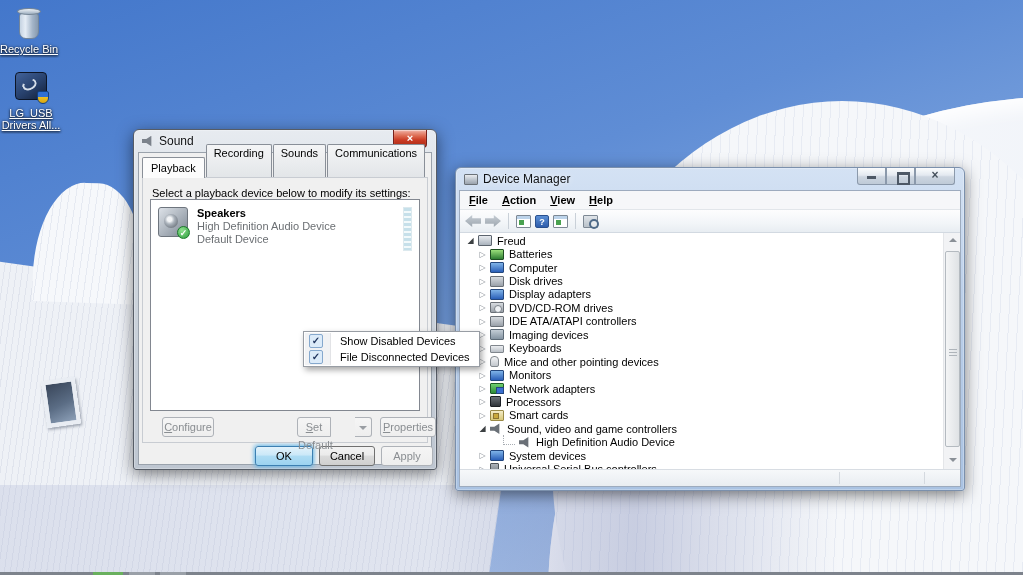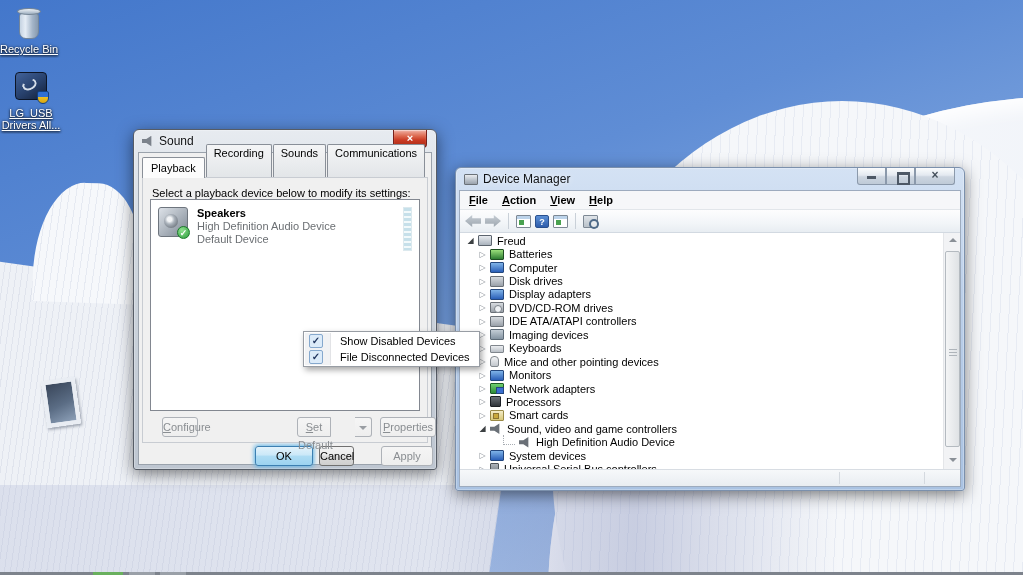--- a/index.html
+++ b/index.html
@@ -390,38 +390,38 @@
         <div class="dev-item">
           <div class="spk-big">
             <span class="spk-check"></span>
           </div>
           <div class="dev-name">Speakers</div>
           <div class="dev-sub">High Definition Audio Device</div>
           <div class="dev-sub">Default Device</div>
           <div class="vol-meter"></div>
         </div>
       </div>
-      <button class="btn disabled" style="left:20px;top:240px;width:36px;">
+      <button class="btn disabled" style="left:20px;top:240px;width:52px;">
         <span class="ul-first">Configure</span>
       </button>
       <button class="btn disabled" style="left:155px;top:240px;width:34px;border-radius:3px 0 0 3px;">
         <span class="ul-first">Set Default</span>
       </button>
       <button class="btn disabled split-arrow" style="left:213px;top:240px;width:17px;border-left:none;border-radius:0 3px 3px 0;">
           <span></span>
         </button>
       <button class="btn disabled" style="left:238px;top:240px;width:56px;">
         <span class="ul-first">Properties</span>
       </button>
     </div>
 
     <button class="btn ok-focus" style="left:116px;top:293px;width:58px;">
       <span>OK</span>
     </button>
-    <button class="btn" style="left:180px;top:293px;width:35px;">
+    <button class="btn" style="left:180px;top:293px;width:56px;">
       <span>Cancel</span>
     </button>
     <button class="btn disabled" style="left:242px;top:293px;width:52px;">
       <span>Apply</span>
     </button>
   </div>
 </div>
 
 <div class="ctx-menu">
   <div class="ctx-item">

